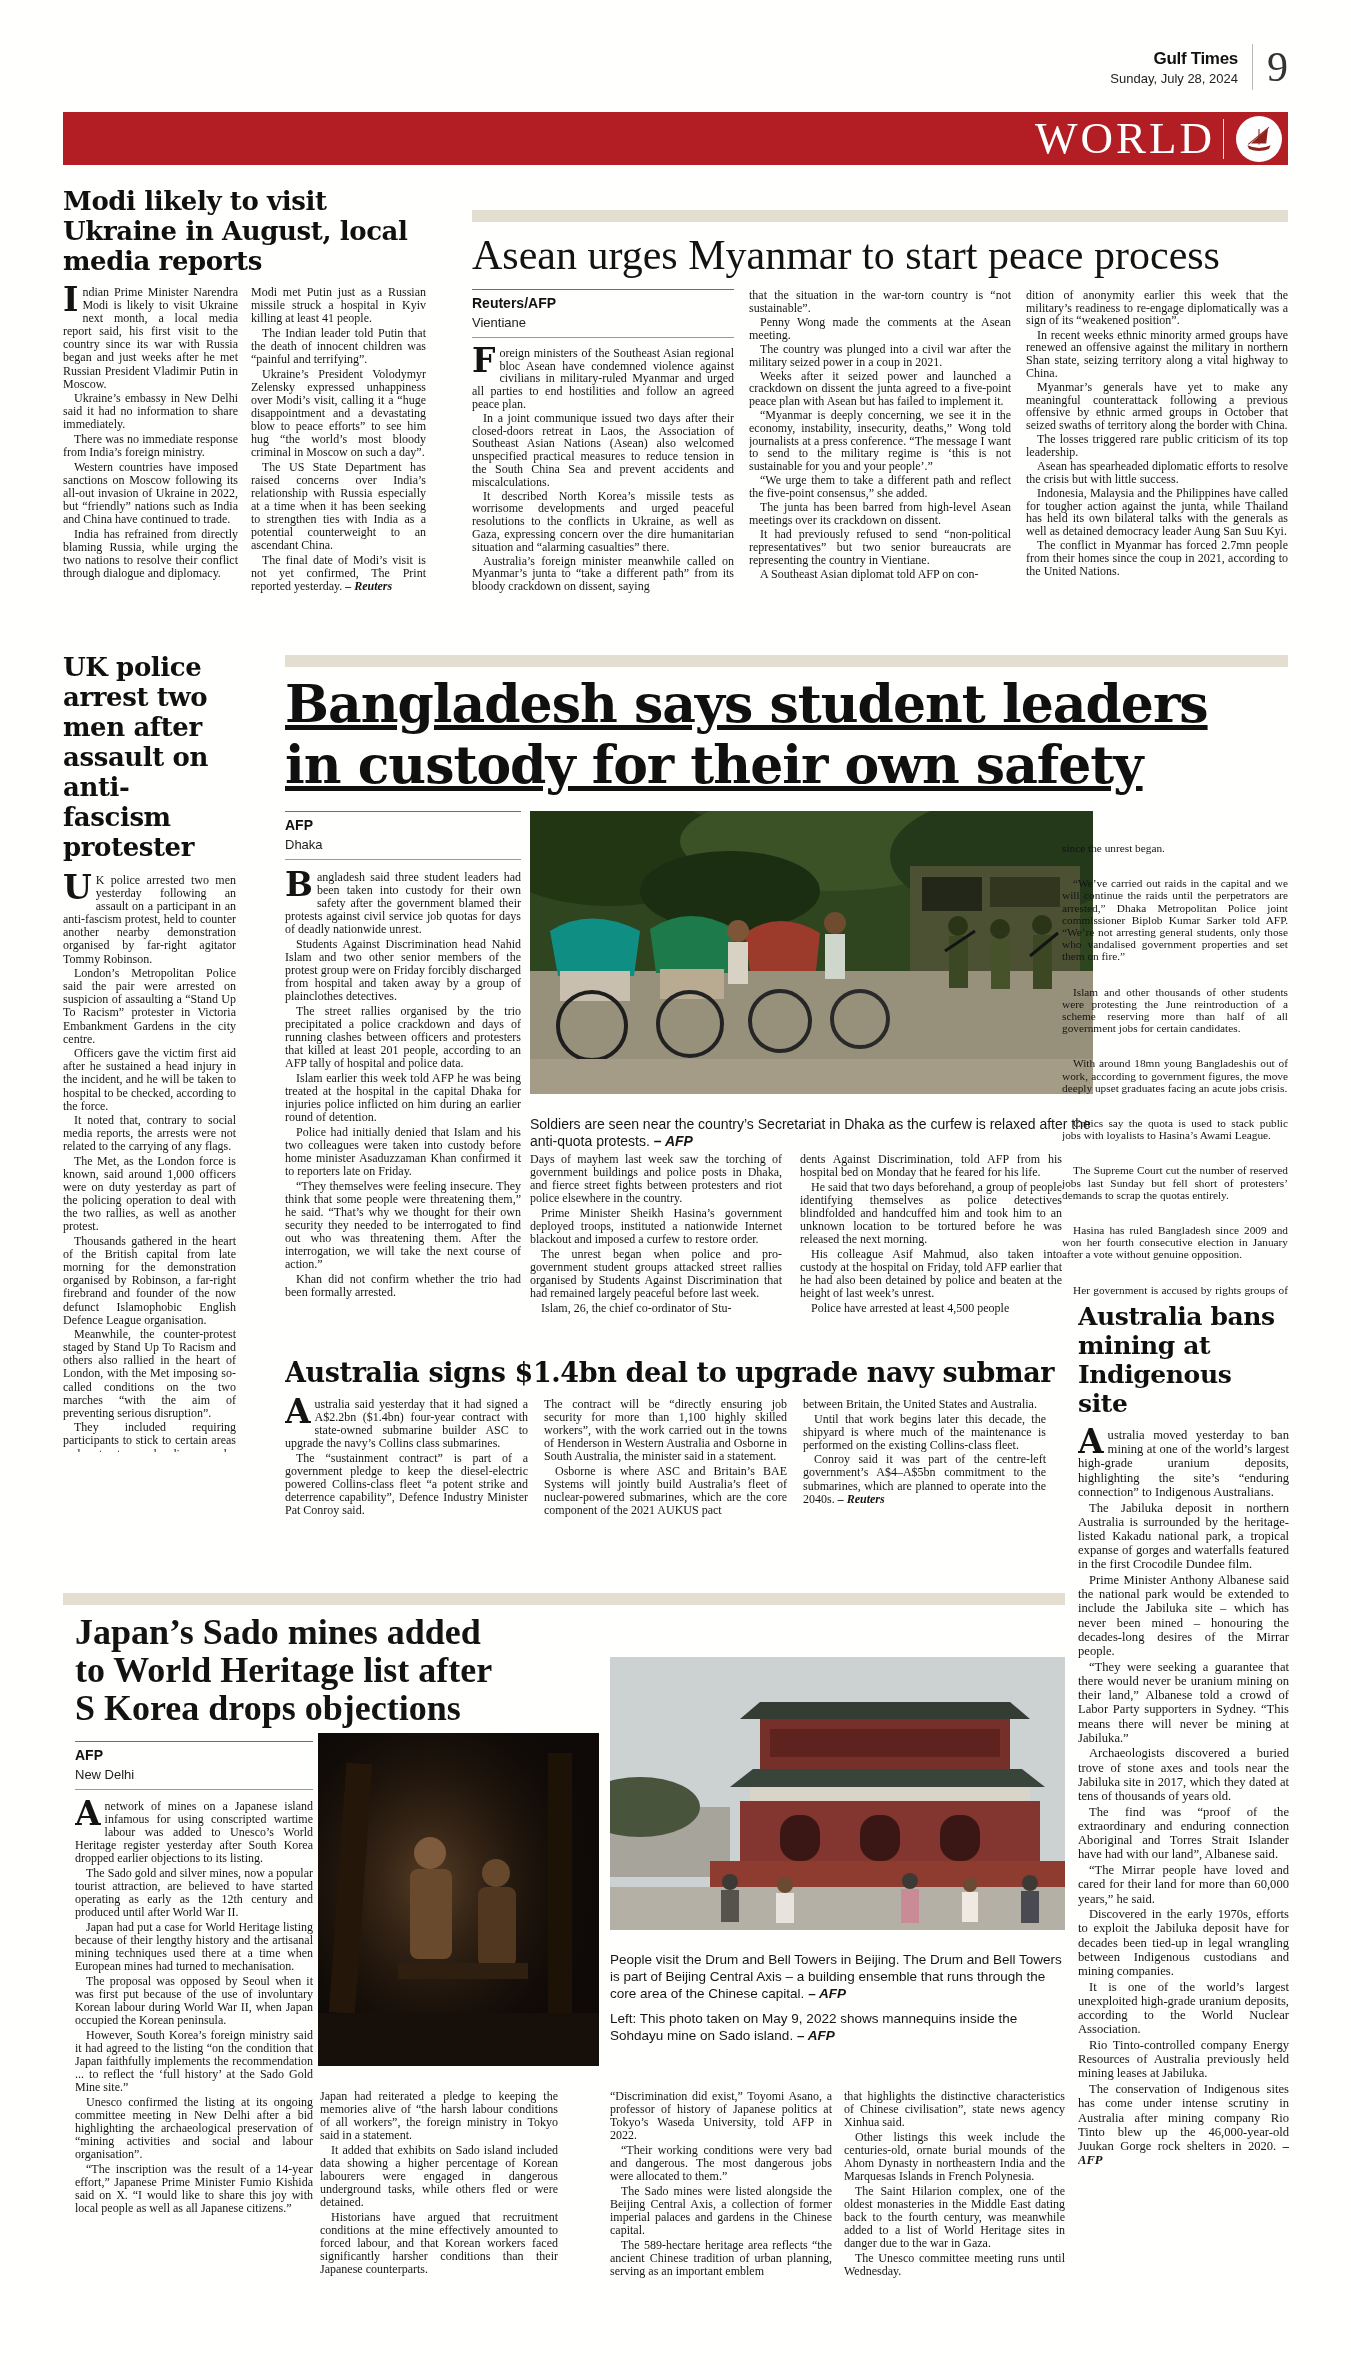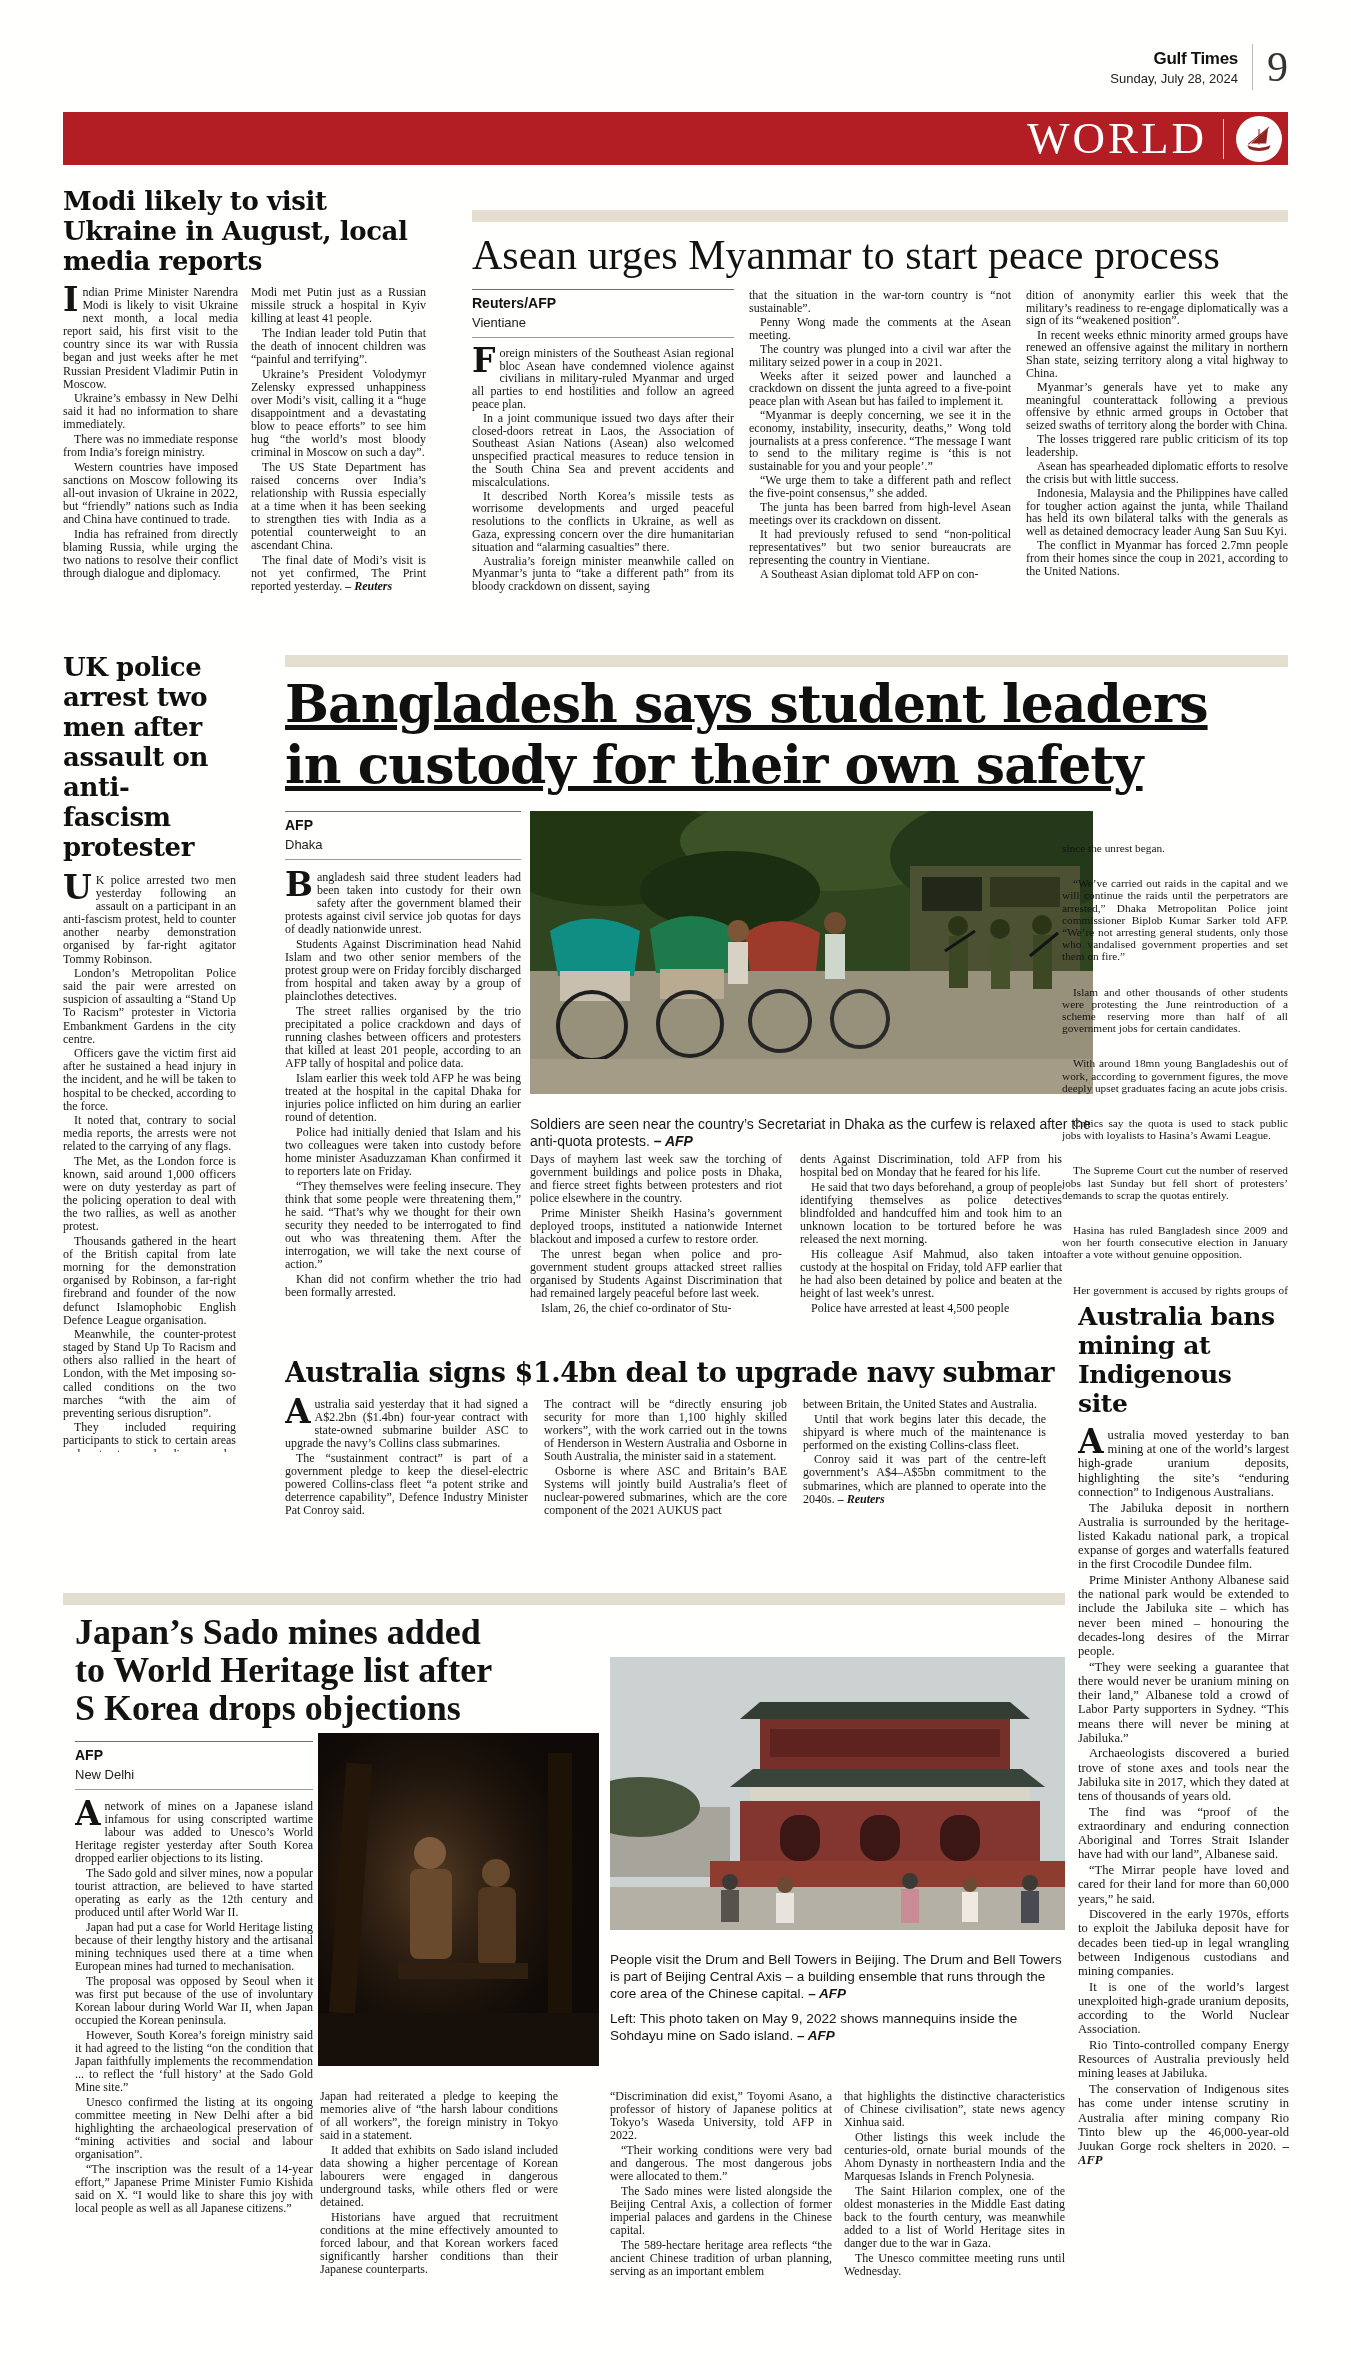--- a/index.html
+++ b/index.html
@@ -11,21 +11,21 @@
   #topbar{position:absolute;top:44px;right:63px;display:flex;align-items:center;gap:14px;}
   #masthead-block{text-align:right;font-family:"Liberation Sans",sans-serif;}
   #masthead{font-weight:bold;font-size:17px;letter-spacing:-0.3px;color:#111;}
   #edition-date{font-size:13px;color:#222;margin-top:2px;}
   #topbar .vrule{width:1px;height:46px;background:#b9b9b9;}
   #page-number{font-size:42px;line-height:42px;color:#333;font-family:"Liberation Serif",serif;}
 
   #banner{position:absolute;left:63px;top:112px;width:1225px;height:53px;display:flex;
           align-items:center;justify-content:flex-end;padding-right:6px;box-sizing:border-box;}
   #banner-title{color:#fff;font-family:"Liberation Serif",serif;font-size:45px;line-height:45px;
-                letter-spacing:3px;margin-right:16px;font-weight:400;}
+                letter-spacing:3px;margin-right:8px;font-weight:400;}
   #banner .vrule{width:1px;height:40px;background:rgba(255,255,255,.85);margin-right:12px;}
   #banner-badge{width:46px;height:46px;border-radius:50%;background:#fff;display:flex;
                 align-items:center;justify-content:center;}
 
   
   .strip{height:12px;}
   .bt p{margin:0;font-size:12px;line-height:13.1px;text-align:justify;}
   .bt p+p{text-indent:11px;margin-top:1.5px;}
   .bt{overflow:hidden;}
   .bt.sm p{font-size:11.3px;line-height:12.2px;margin-top:23px;}

